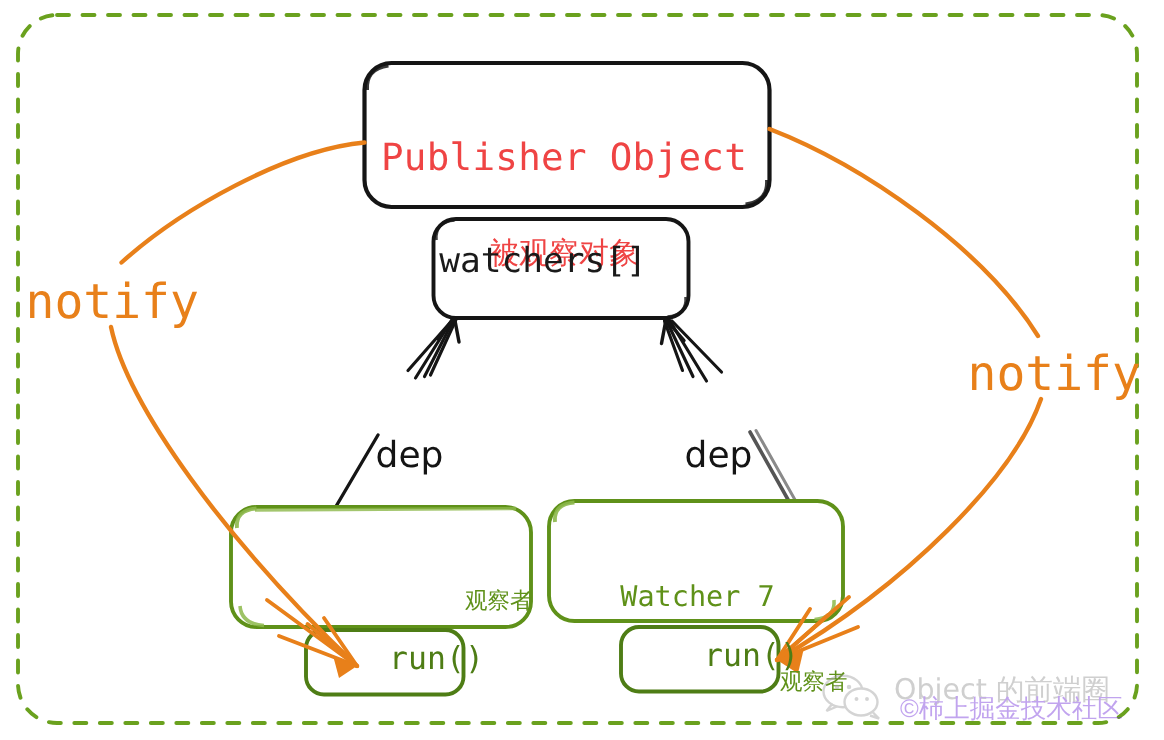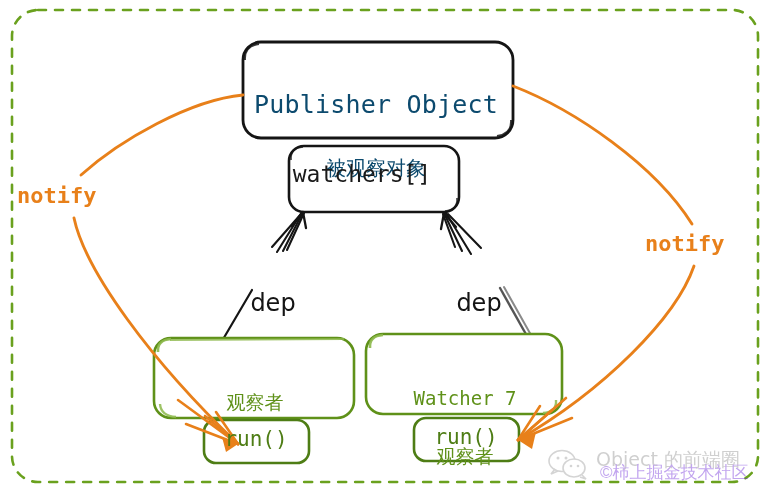--- a/index.html
+++ b/index.html
@@ -25,54 +25,54 @@
     white-space:pre;
     line-height:1.12;
     text-align:center;
   }
   .mono{ font-family:"DejaVu Sans Mono","Liberation Mono",monospace; }
   .sans{ font-family:"DejaVu Sans","Liberation Sans",sans-serif; }
 
   
   #publisher-label{
     left:248px; top:55px; width:256px;
-    color:#0c4a6e;
+    color:#ef4444;
   }
   #publisher-label .l1{ font-size:25px; letter-spacing:0.2px; display:block; }
   #publisher-label .l2{ font-size:20px; display:block; margin-top:2px; }
 
   
   #watchers-label{
     left:288px; top:162px; width:148px;
     font-size:23px; color:#1a1a1a;
   }
 
   
   .dep-label{
     font-size:24px; color:#141414;margin-top:32px;
   }
   #dep-left{ left:236px; top:258px; width:74px; }
   #dep-right{ left:442px; top:258px; width:74px; }
 
   
   .notify-label{
-    font-size:22px; color:#e8801a; font-weight:bold;
+    font-size:32px; color:#e8801a; font-weight:normal;
   }
   #notify-left{ left:17px; top:184px; width:120px; text-align:left; }
   #notify-right{ left:645px; top:232px; width:120px; text-align:left; }
 
   
   .watcher-label{ color:#5f9119; }
   .watcher-label .l1{ font-size:19px; display:block; }
-  .watcher-label .l2{ font-size:19px; display:block; margin-top:1px; }
+  .watcher-label .l2{ font-size:15px; display:block; margin-top:1px;text-align:right; }
   #watcher1-label{ left:155px; top:355px; width:200px; }
   #watcher2-label{ left:365px; top:352px; width:200px; }
 
   
-  .run-label{ font-size:21px; color:#4e7d15; }
+  .run-label{ font-size:21px; color:#4e7d15;padding-left:35px; }
   #run1-label{ left:203px; top:428px; width:106px; }
   #run2-label{ left:413px; top:426px; width:106px; }
 
   
   #watermark{
     position:absolute;
     left:546px; top:440px;
     width:226px; height:50px;
     display:flex; align-items:center; gap:6px;
     opacity:0.42;

